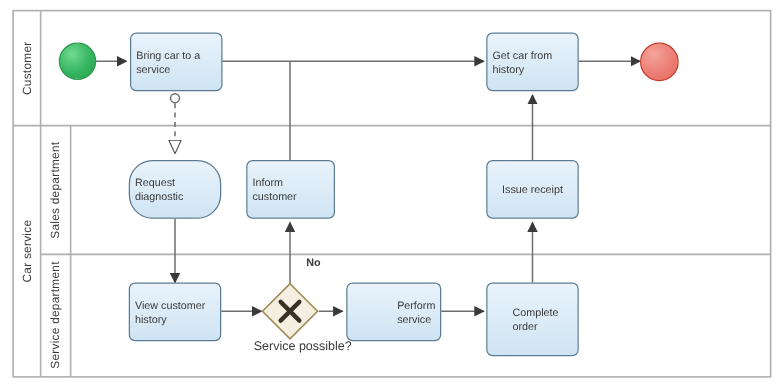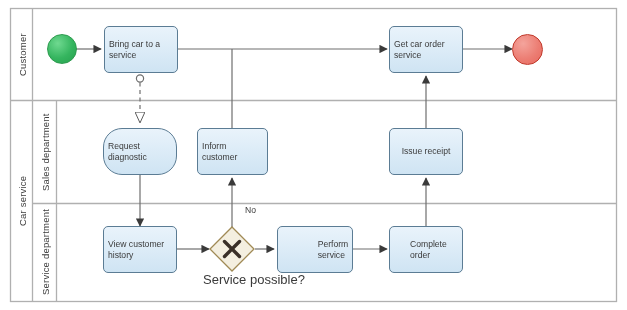--- a/index.html
+++ b/index.html
@@ -62,31 +62,32 @@
   .event.start {
     border: 1.4px solid #2e9b4f;
     background: radial-gradient(circle at 35% 30%, #6fd990 0%, #35b55f 55%, #25a04e 100%);
   }
   .event.end {
     border: 1.4px solid #c0392b;
     background: radial-gradient(circle at 35% 30%, #f4a49c 0%, #ec7e74 55%, #e8675c 100%);
   }
   .gateway-label {
     position: absolute;
-    font-size: 13px;
+    font-size: 10px;
     color: #3a3a3a;
     text-align: center;
     line-height: 1.25;
     white-space: nowrap;
   }
   .flow-label {
     position: absolute;
     font-size: 8.6px;
     color: #3a3a3a;
     white-space: nowrap;
+    font-weight: bold;
   }
 </style>
 </head>
 <body>
 
 <div id="canvas">
 
   <svg class="layer" viewBox="0 0 627 310" xmlns="http://www.w3.org/2000/svg">
     <defs>
       <marker id="arrow" viewBox="0 0 10 10" refX="9" refY="5" markerWidth="7" markerHeight="7" orient="auto-start-reverse">
@@ -155,21 +156,21 @@
 
   <div class="event start" style="left:47px; top:34px; width:30px; height:30px;"></div>
 
   <div class="event end" style="left:512px; top:34px; width:31px; height:31px;"></div>
 
   <div class="task" style="left:104px; top:26px; width:74px; height:47px;">
     <span>Bring car to a service</span>
   </div>
 
   <div class="task" style="left:389px; top:26px; width:74px; height:47px;">
-    <span>Get car order service</span>
+    <span>Get car from history</span>
   </div>
 
   <div class="task" style="left:103px; top:128px; width:74px; height:47px;border-radius:19px;">
     <span>Request diagnostic</span>
   </div>
 
   <div class="task" style="left:389px; top:128px; width:74px; height:47px;">
     <span>Issue receipt</span>
   </div>
 
@@ -178,21 +179,21 @@
   </div>
 
   <div class="task" style="left:103px; top:226px; width:74px; height:47px;">
     <span>View customer history</span>
   </div>
 
   <div class="task" style="left:277px; top:226px; width:76px; height:47px;padding-left:40px;">
     <span>Perform service</span>
   </div>
 
-  <div class="task" style="left:389px; top:226px; width:74px; height:47px;padding-left:20px;">
+  <div class="task" style="left:389px; top:226px; width:74px; height:59px;padding-left:20px;">
     <span>Complete order</span>
   </div>
 
   <div class="gateway-label" style="left:203px; top:272px; width:58px;">Service possible?</div>
 
   <div class="flow-label" style="left:245px; top:205px;">No</div>
 
 </div>
 
 </body></html>

